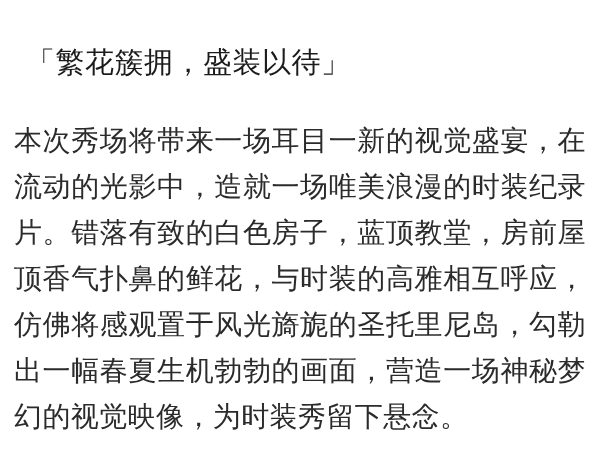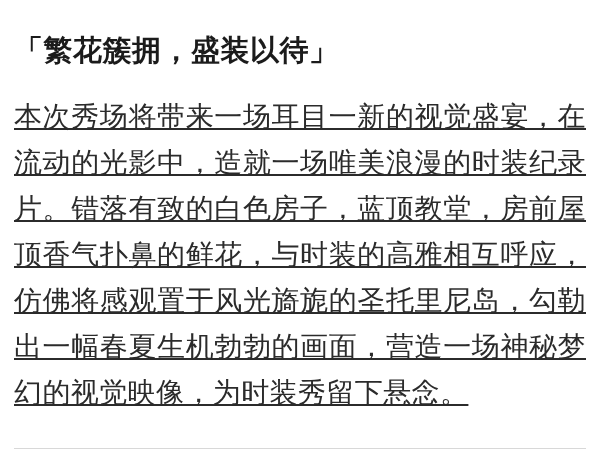--- a/index.html
+++ b/index.html
@@ -15,40 +15,39 @@
   }
   .page {
     position: relative;
     width: 600px;
     height: 457px;
     box-sizing: border-box;
     padding: 0 14px;
     background: #ffffff;
   }
   .headline {
-    margin: 0;
+    margin: 12px;
     padding-top: 30px;
     font-size: 29px;
     line-height: 40px;
-    font-weight: bold;
+    font-weight: normal;
     color: #1b1b1b;
     letter-spacing: 0.5px;
     white-space: nowrap;
   }
   .body-text {
     margin: 0;
     padding-top: 24px;
     font-size: 28px;
     line-height: 46px;
     color: #2b2b2b;
     font-weight: 400;
     letter-spacing: 0.4px;
     text-align: justify;
     text-justify: inter-character;
-    text-decoration: underline;
   }
   .bottom-rule {
     position: absolute;
     left: 14px;
     right: 14px;
     bottom: 8px;
     height: 1px;
     background: #d8d8d8;
   }
 </style>

